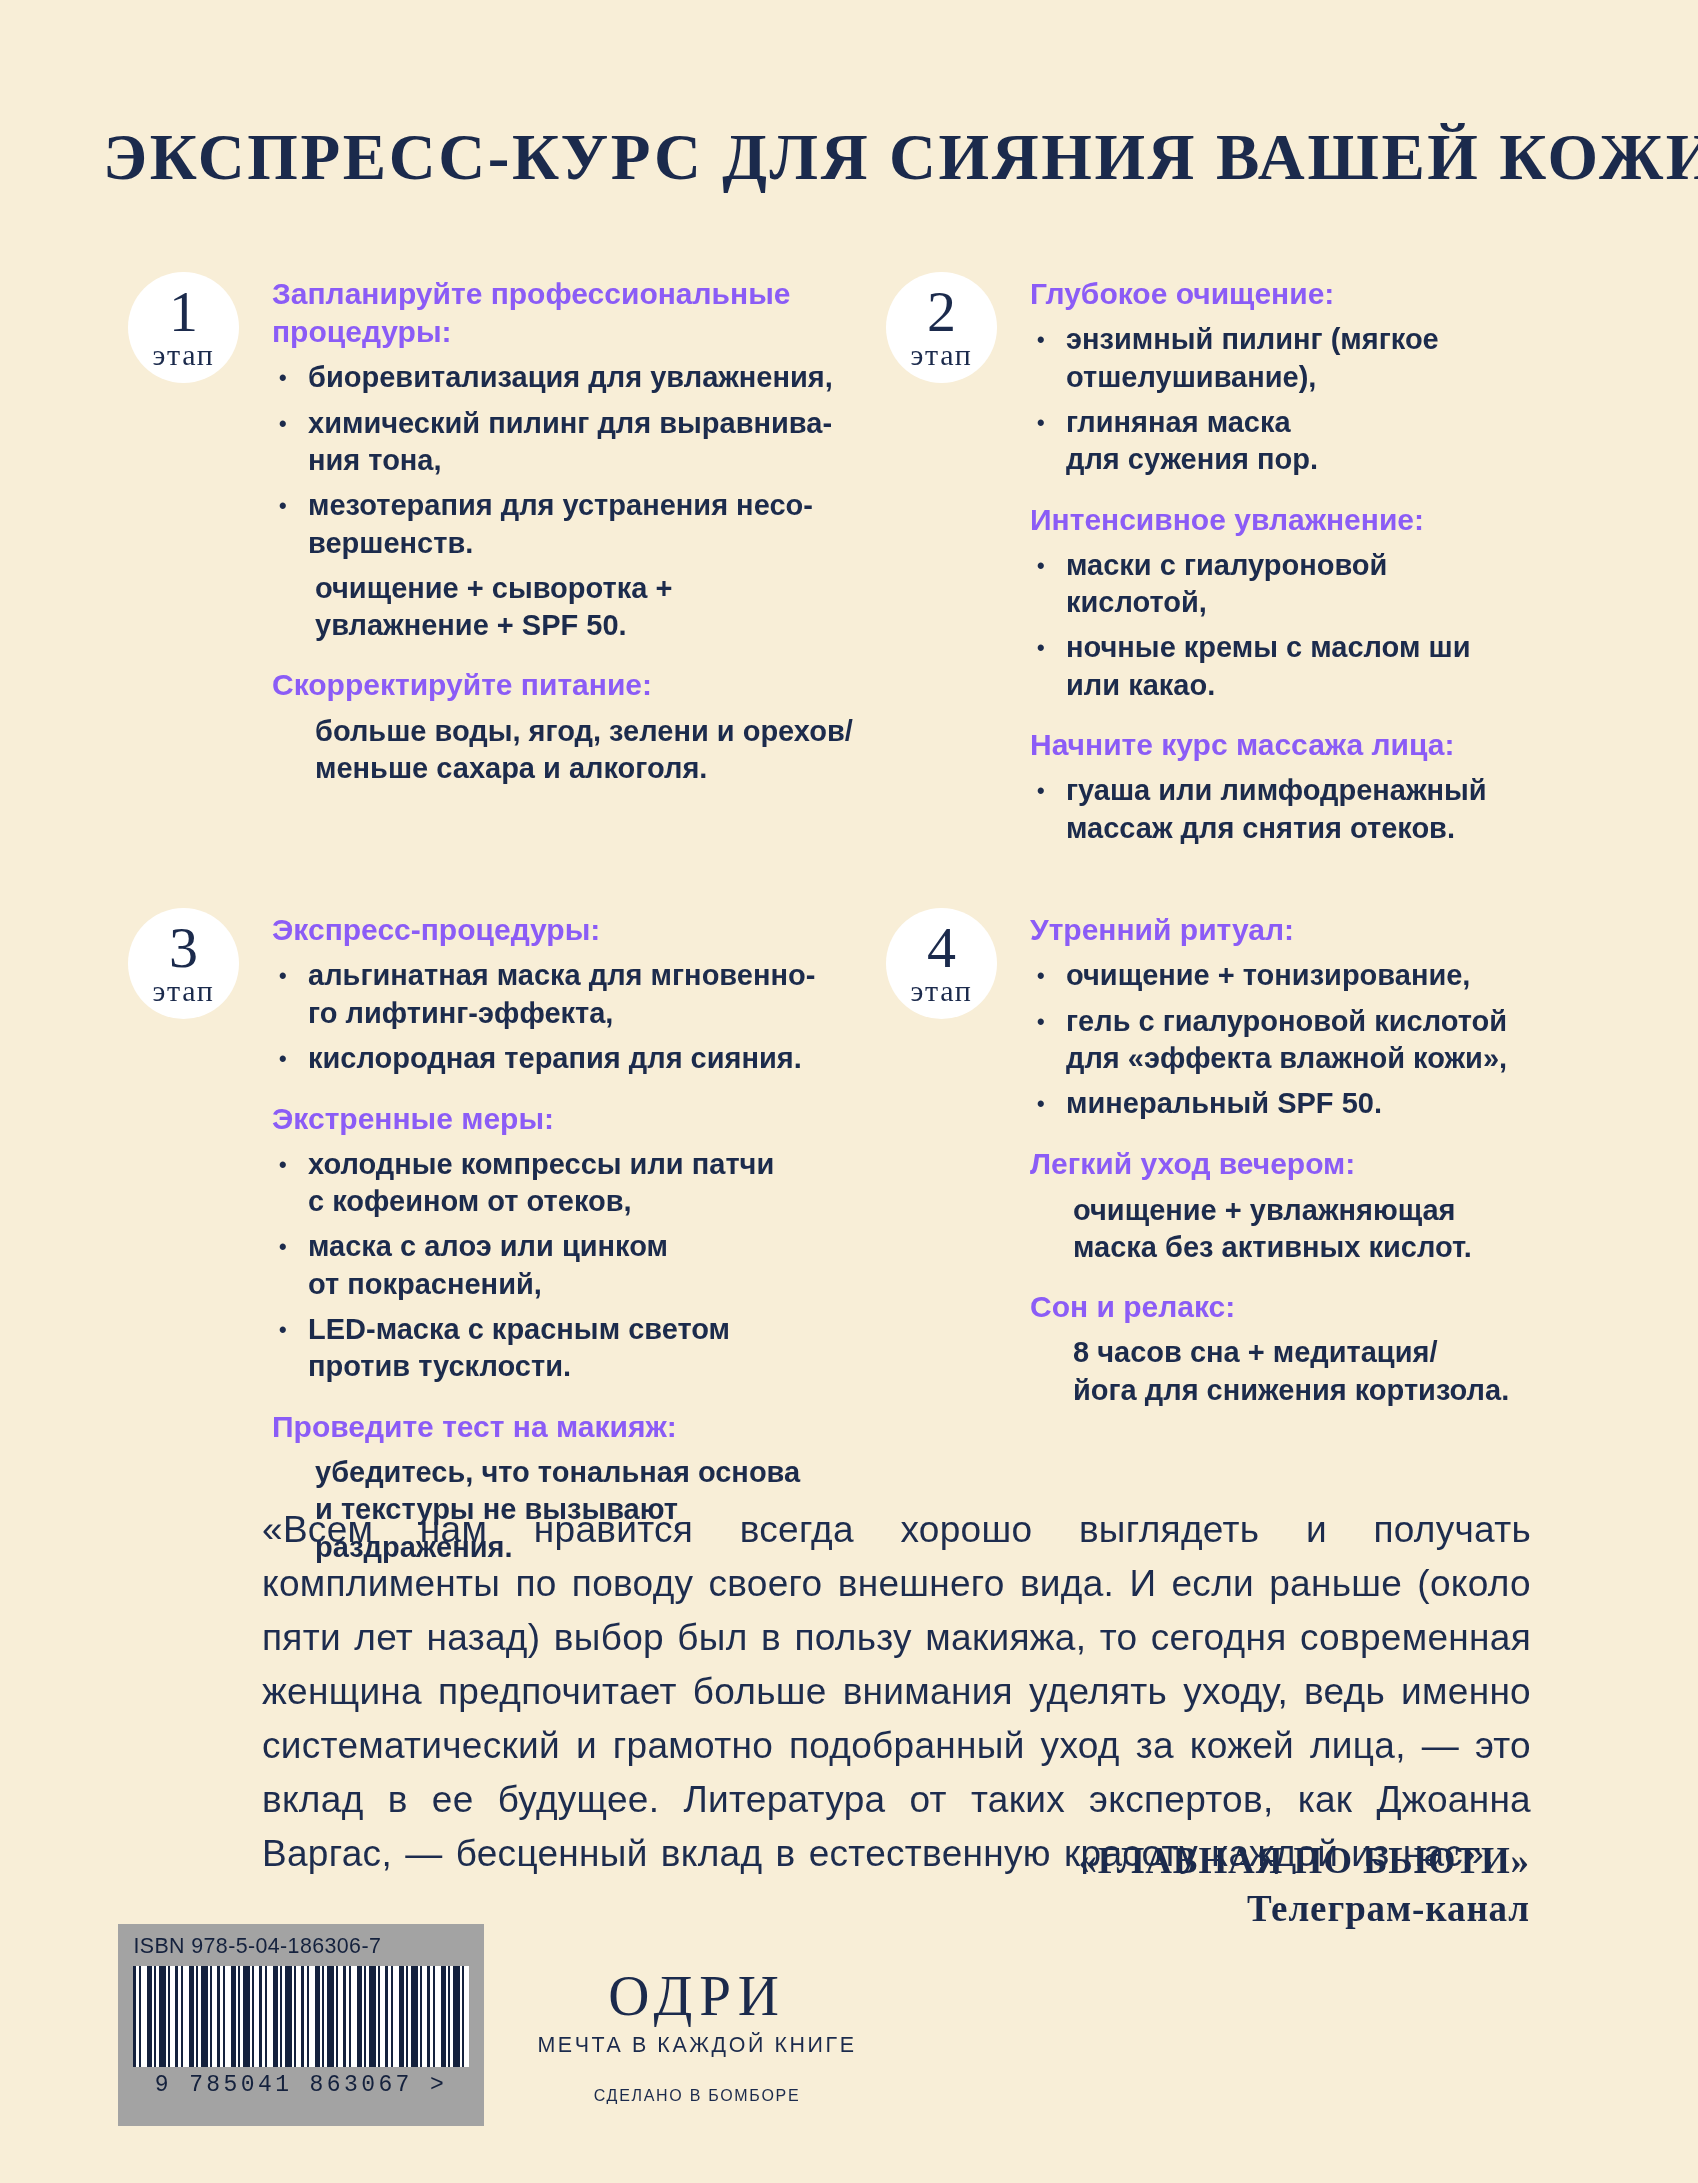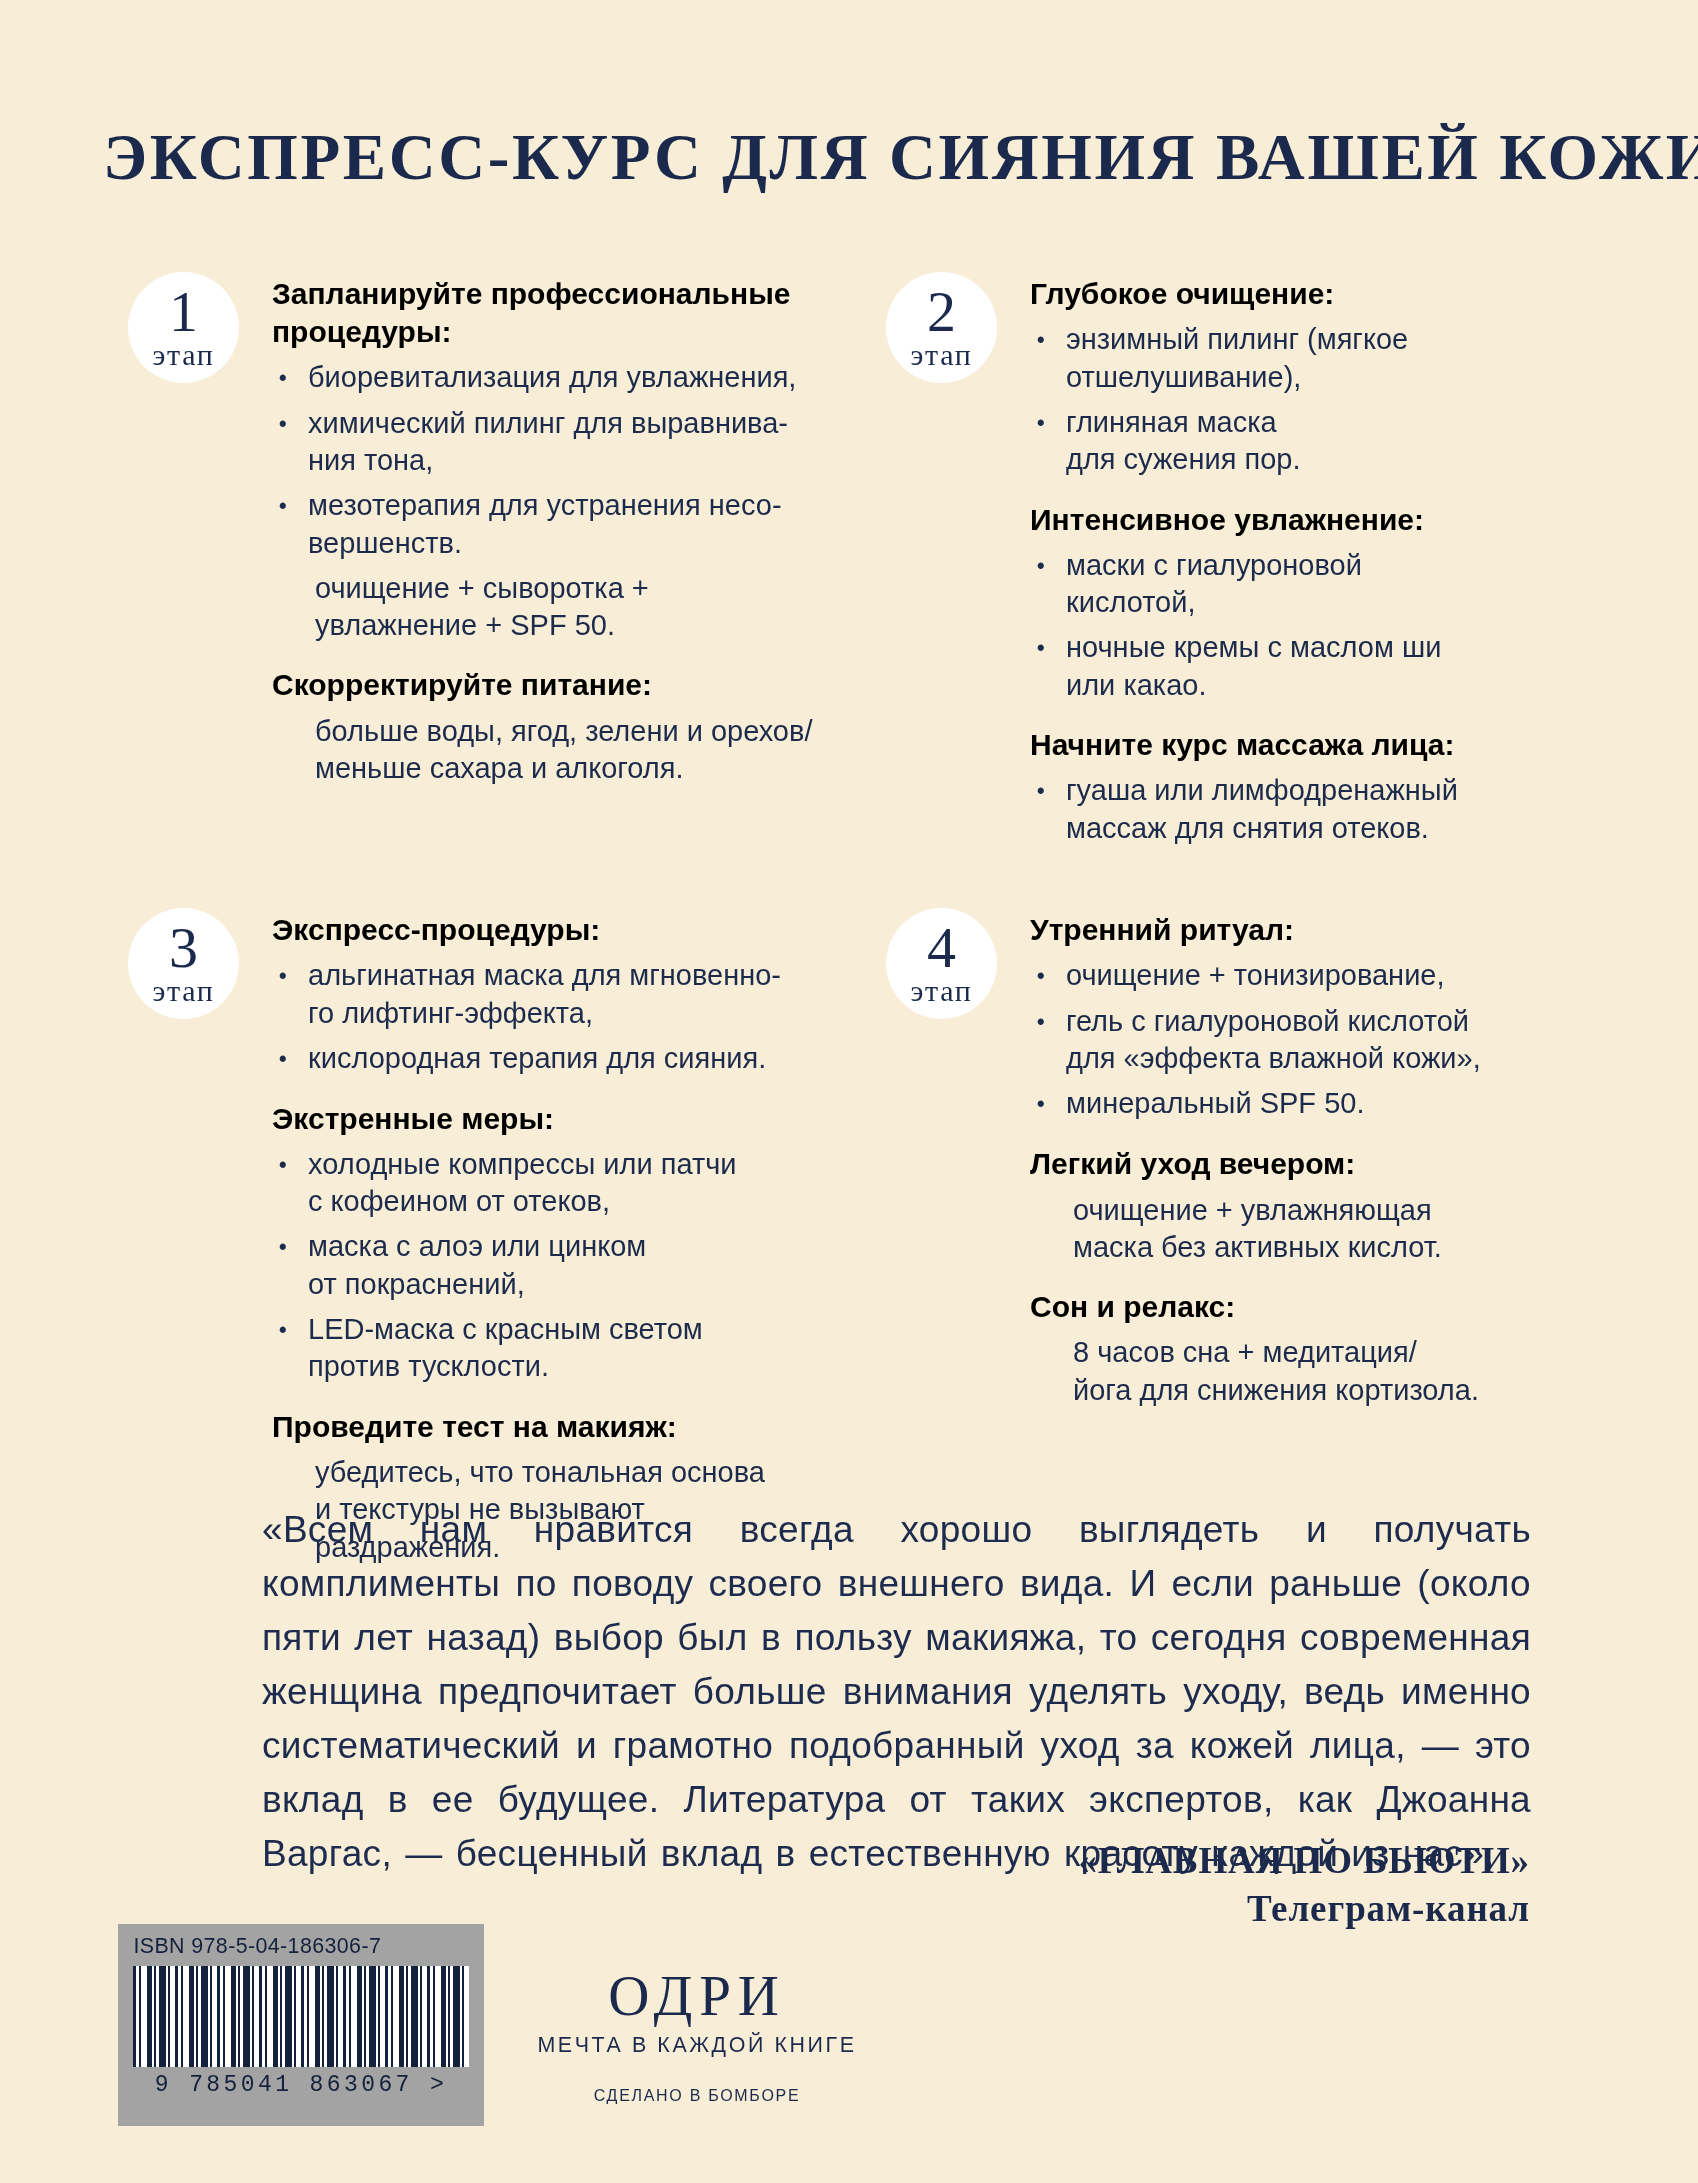--- a/index.html
+++ b/index.html
@@ -67,40 +67,40 @@
     letter-spacing: 1.7px;
     line-height: 1.05;
     text-align: center;
   }
   .stage-body { padding-top: 3.4px; }
   .sec-title {
     margin: 22px 0 8.6px 0;
     font-size: 30px;
     line-height: 1.25;
     font-weight: 700;
-    color: #000000;
+    color: #8b5cf6;
     white-space: pre-line;
   }
   .sec-title:first-child { margin-top: 0; }
   .item {
     display: flex;
     align-items: flex-start;
     margin: 0 0 7.7px 0;
     font-size: 29px;
     line-height: 1.29;
   }
   .item .dot {
     flex: 0 0 36px;
     padding-left: 6.8px;
     box-sizing: border-box;
     font-size: 23px;
     line-height: 38px;
     color: #1c2b4c;
   }
-  .item-text { white-space: pre-line; }
+  .item-text { white-space: pre-line; font-weight: bold; }
   .item.plain { margin-left: 43px; }
 
   
   .quote {
     position: absolute;
     left: 262px;
     top: 1503px;
     width: 1269px;
     margin: 0;
     font-size: 37px;

